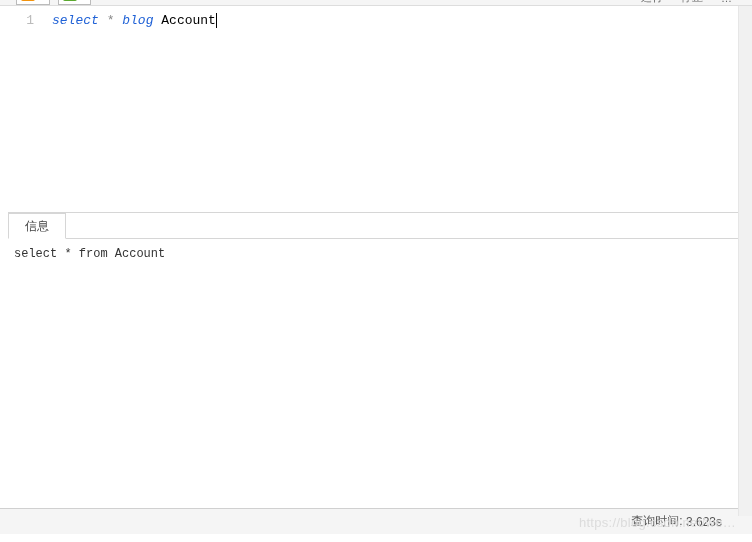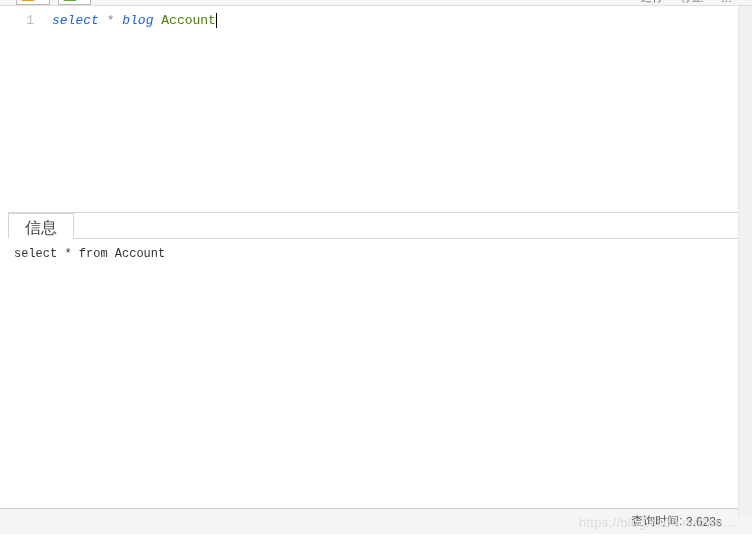--- a/index.html
+++ b/index.html
@@ -66,21 +66,21 @@
     .gutter .ln { line-height: 18px; }
     .code-area {
       flex: 1;
       padding: 6px 0 0 10px;
       line-height: 18px;
       position: relative;
     }
     .code-line { white-space: pre; }
     .kw { color: #1f61d6; font-style: italic; }
     .op { color: #888; }
-    .plain { color: #4d7c0f; margin-top: 20px; }
+    .plain { color: #000000; margin-top: 20px; }
     .caret {
       display: inline-block;
       width: 1px;
       height: 15px;
       background: #000;
       vertical-align: text-bottom;
       margin-left: 0px;
     }
     .results-wrap {
       border-top: 1px solid #d6d6d6;
@@ -94,21 +94,21 @@
       display: flex;
       border-bottom: 1px solid #d6d6d6;
       height: 26px;
     }
     .tab {
       padding: 4px 16px;
       border: 1px solid #d6d6d6;
       border-bottom: 1px solid #fff;
       background: #fff;
       margin-bottom: -1px;
-      font-size: 16px;
+      font-size: 12px;
       color: #444;
       cursor: default;
     }
     .result-body {
       flex: 1;
       padding: 8px 6px;
       font-family: Consolas, "Courier New", monospace;
       font-size: 12px;
       color: #333;
       overflow: auto;

